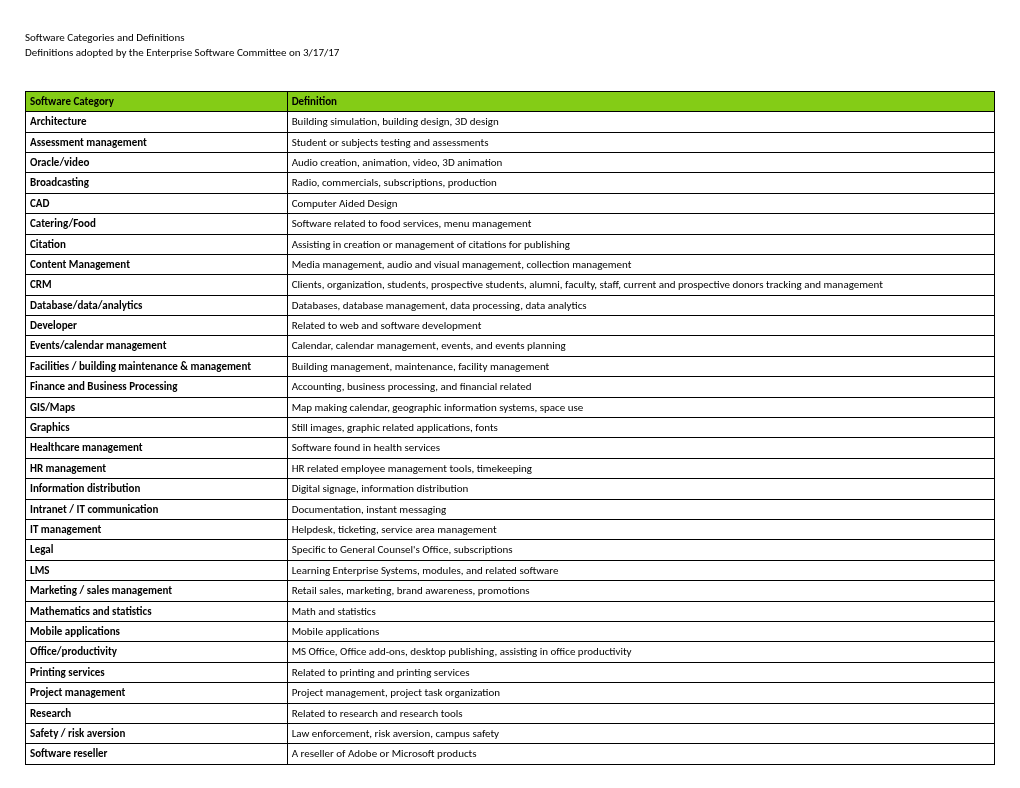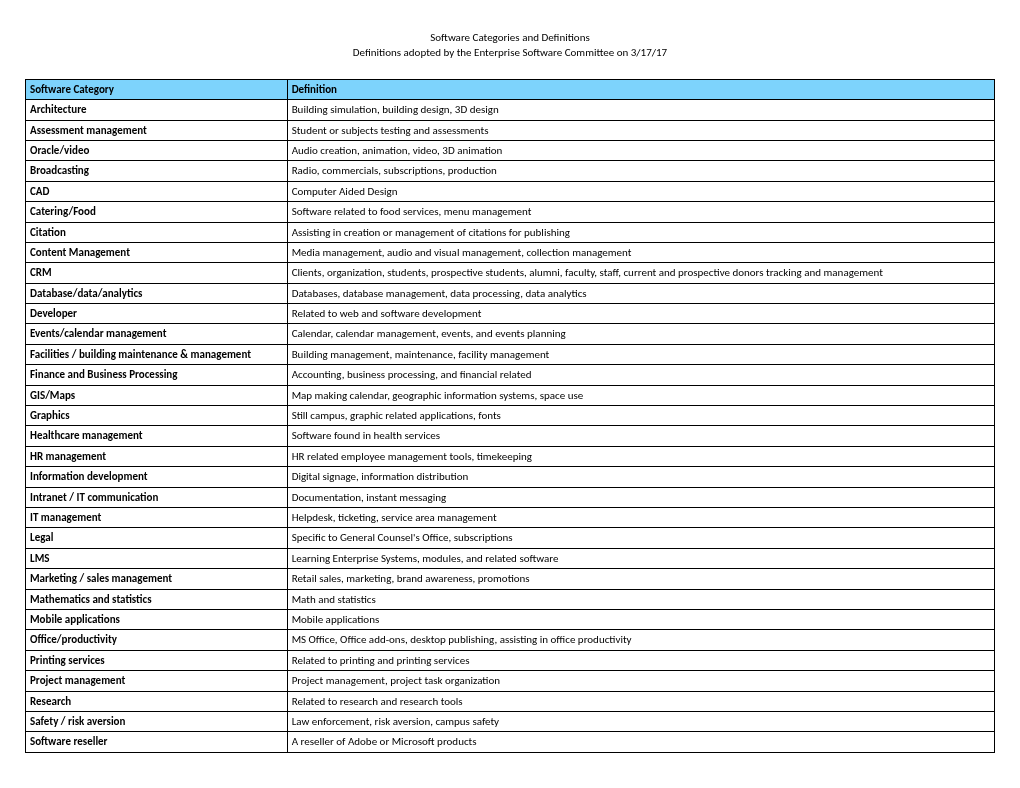--- a/index.html
+++ b/index.html
@@ -8,43 +8,43 @@
       box-sizing: border-box;
     }
     body {
       font-family: Calibri, Arial, sans-serif;
       font-size: 11px;
       background: #fff;
       padding: 30px 25px;
       width: 1020px;
     }
     .header {
-      text-align: center;
-      margin-bottom: 18px;
+      text-align: left;
+      margin-bottom: 30px;
       line-height: 1.4;
     }
     .header div {
       font-size: 11px;
     }
     table {
       width: 100%;
       border-collapse: collapse;
       table-layout: fixed;
     }
     th, td {
       border: 1px solid #000;
       padding: 2px 4px;
       text-align: left;
       vertical-align: top;
       font-size: 11px;
       line-height: 1.4;
       height: 17px;
     }
     th {
-      background: #7dd3fc;
+      background: #84cc16;
       font-weight: bold;
     }
     col.category-col {
       width: 27%;
     }
     col.definition-col {
       width: 73%;
     }
     td.category-cell {
       font-weight: bold;
@@ -125,32 +125,32 @@
       <tr>
         <td class="category-cell">Finance and Business Processing</td>
         <td>Accounting, business processing, and financial related</td>
       </tr>
       <tr>
         <td class="category-cell">GIS/Maps</td>
         <td>Map making calendar, geographic information systems, space use</td>
       </tr>
       <tr>
         <td class="category-cell">Graphics</td>
-        <td>Still campus, graphic related applications, fonts</td>
+        <td>Still images, graphic related applications, fonts</td>
       </tr>
       <tr>
         <td class="category-cell">Healthcare management</td>
         <td>Software found in health services</td>
       </tr>
       <tr>
         <td class="category-cell">HR management</td>
         <td>HR related employee management tools, timekeeping</td>
       </tr>
       <tr>
-        <td class="category-cell">Information development</td>
+        <td class="category-cell">Information distribution</td>
         <td>Digital signage, information distribution</td>
       </tr>
       <tr>
         <td class="category-cell">Intranet / IT communication</td>
         <td>Documentation, instant messaging</td>
       </tr>
       <tr>
         <td class="category-cell">IT management</td>
         <td>Helpdesk, ticketing, service area management</td>
       </tr>

